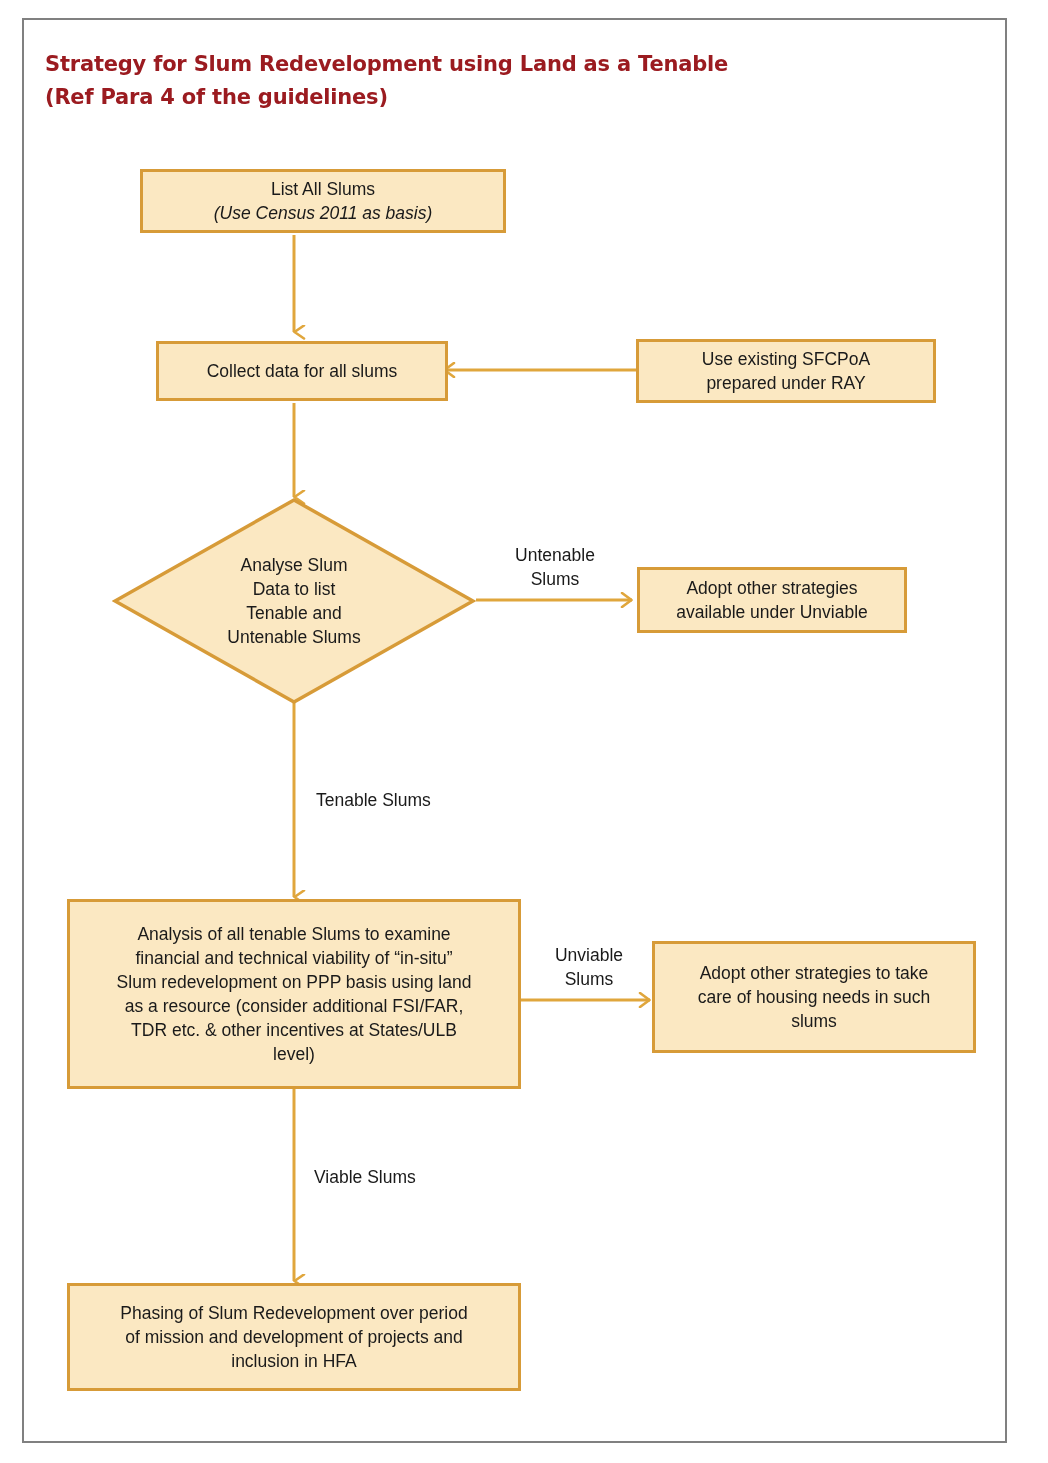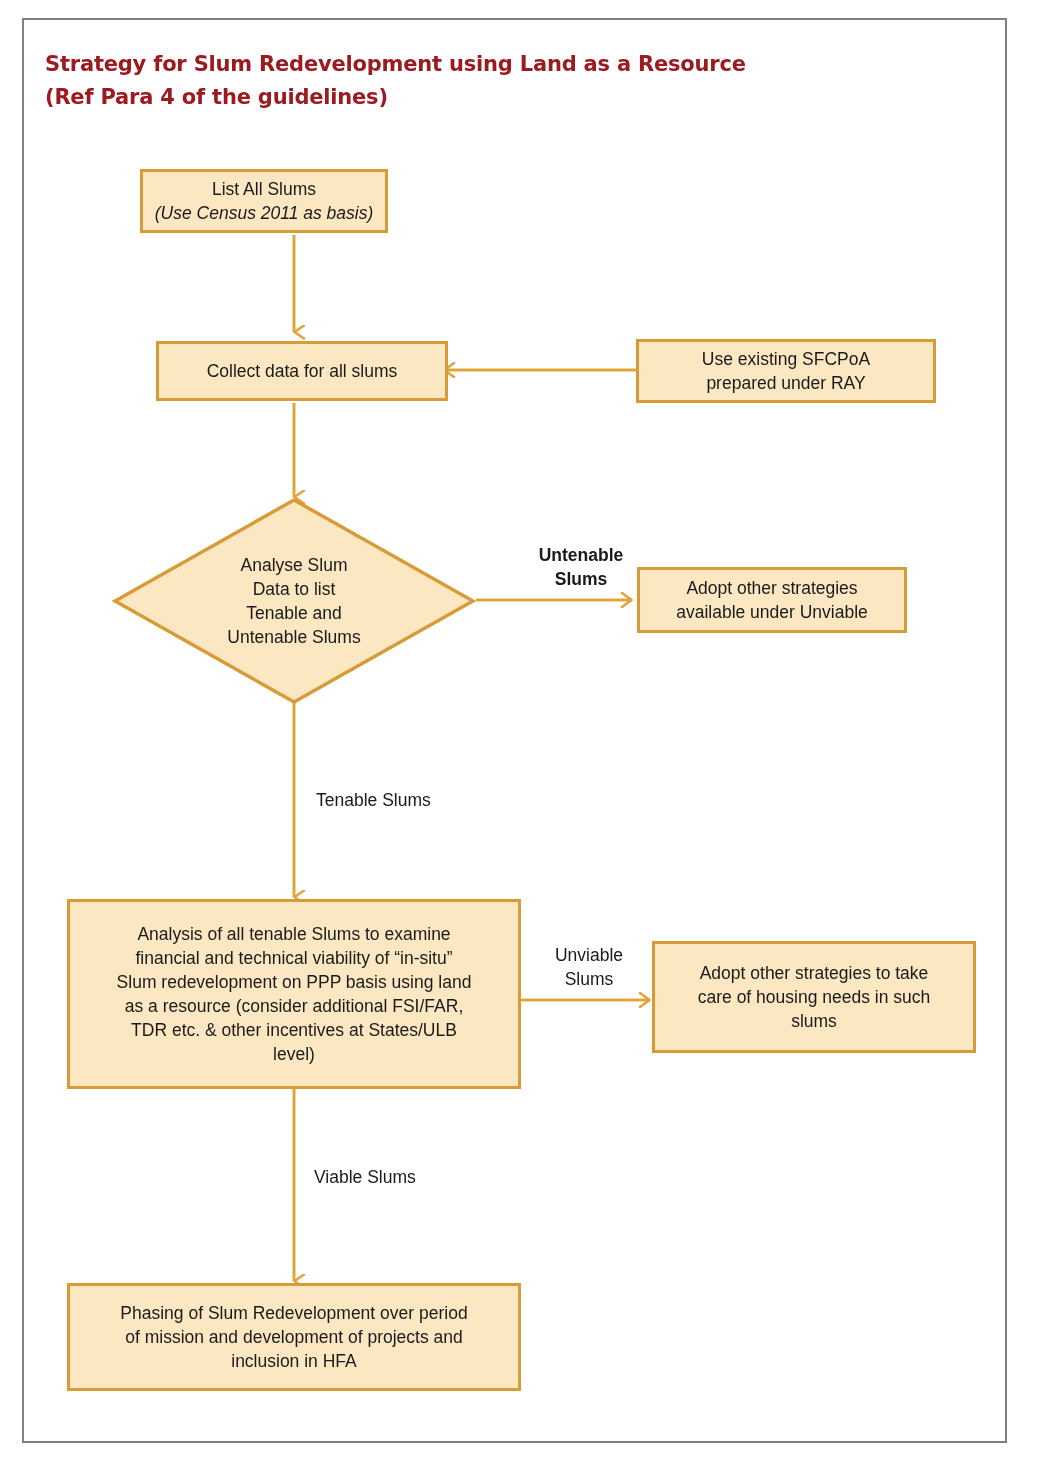--- a/index.html
+++ b/index.html
@@ -98,21 +98,21 @@
     pointer-events: none;
   }
 </style>
 </head>
 <body>
 
 <div id="page">
   <div id="page-frame"></div>
 
   <div id="title">
-    <span class="line">Strategy for Slum Redevelopment using Land as a Resource</span>
+    <span class="line">Strategy for Slum Redevelopment using Land as a Tenable</span>
     <span class="line">(Ref Para 4 of the guidelines)</span>
   </div>
 
   <svg class="connectors" viewBox="0 0 1048 1463">
     <defs>
       <marker id="arrowDown" markerWidth="16" markerHeight="14" refX="7.5" refY="12" orient="auto" markerUnits="userSpaceOnUse">
         <path d="M1,2 L7.5,11.5 L14,2" fill="none" stroke="#E0A63C" stroke-width="2.6" stroke-linecap="round" stroke-linejoin="round"></path>
       </marker>
       <marker id="arrowRight" markerWidth="14" markerHeight="16" refX="12" refY="8" orient="auto" markerUnits="userSpaceOnUse">
         <path d="M2,1 L11.5,8 L2,15" fill="none" stroke="#E0A63C" stroke-width="2.6" stroke-linecap="round" stroke-linejoin="round"></path>
@@ -130,21 +130,21 @@
 
     <line x1="476" y1="600" x2="632" y2="600" stroke="#E0A63C" stroke-width="3" marker-end="url(#arrowRight)"></line>
 
     <line x1="294" y1="703" x2="294" y2="897" stroke="#E0A63C" stroke-width="3" marker-end="url(#arrowDown)"></line>
 
     <line x1="521" y1="1000" x2="650" y2="1000" stroke="#E0A63C" stroke-width="3" marker-end="url(#arrowRight)"></line>
 
     <line x1="294" y1="1089" x2="294" y2="1281" stroke="#E0A63C" stroke-width="3" marker-end="url(#arrowDown)"></line>
   </svg>
 
-  <div class="node" style="left:140px; top:169px; width:248px; height:64px;">
+  <div class="node" style="left:140px; top:169px; width:366px; height:64px;">
     <span class="txt">
       <span class="l">List All Slums</span>
       <span class="l italic">(Use Census 2011 as basis)</span>
     </span>
   </div>
 
   <div class="node" style="left:156px; top:341px; width:292px; height:60px;">
     <span class="txt">
       <span class="l">Collect data for all slums</span>
     </span>
@@ -196,21 +196,21 @@
   </div>
 
   <div class="node" style="left:67px; top:1283px; width:454px; height:108px;">
     <span class="txt">
       <span class="l">Phasing of Slum Redevelopment over period</span>
       <span class="l">of mission and development of projects and</span>
       <span class="l">inclusion in HFA</span>
     </span>
   </div>
 
-  <div class="edge-label" style="left:511px; top:543px; width:140px;font-weight:bold;">
+  <div class="edge-label" style="left:485px; top:543px; width:140px;">
     <span class="l">Untenable</span>
     <span class="l">Slums</span>
   </div>
 
   <div class="edge-label left-align" style="left:316px; top:788px; width:200px;">
     <span class="l">Tenable Slums</span>
   </div>
 
   <div class="edge-label" style="left:533px; top:943px; width:112px;">
     <span class="l">Unviable</span>

